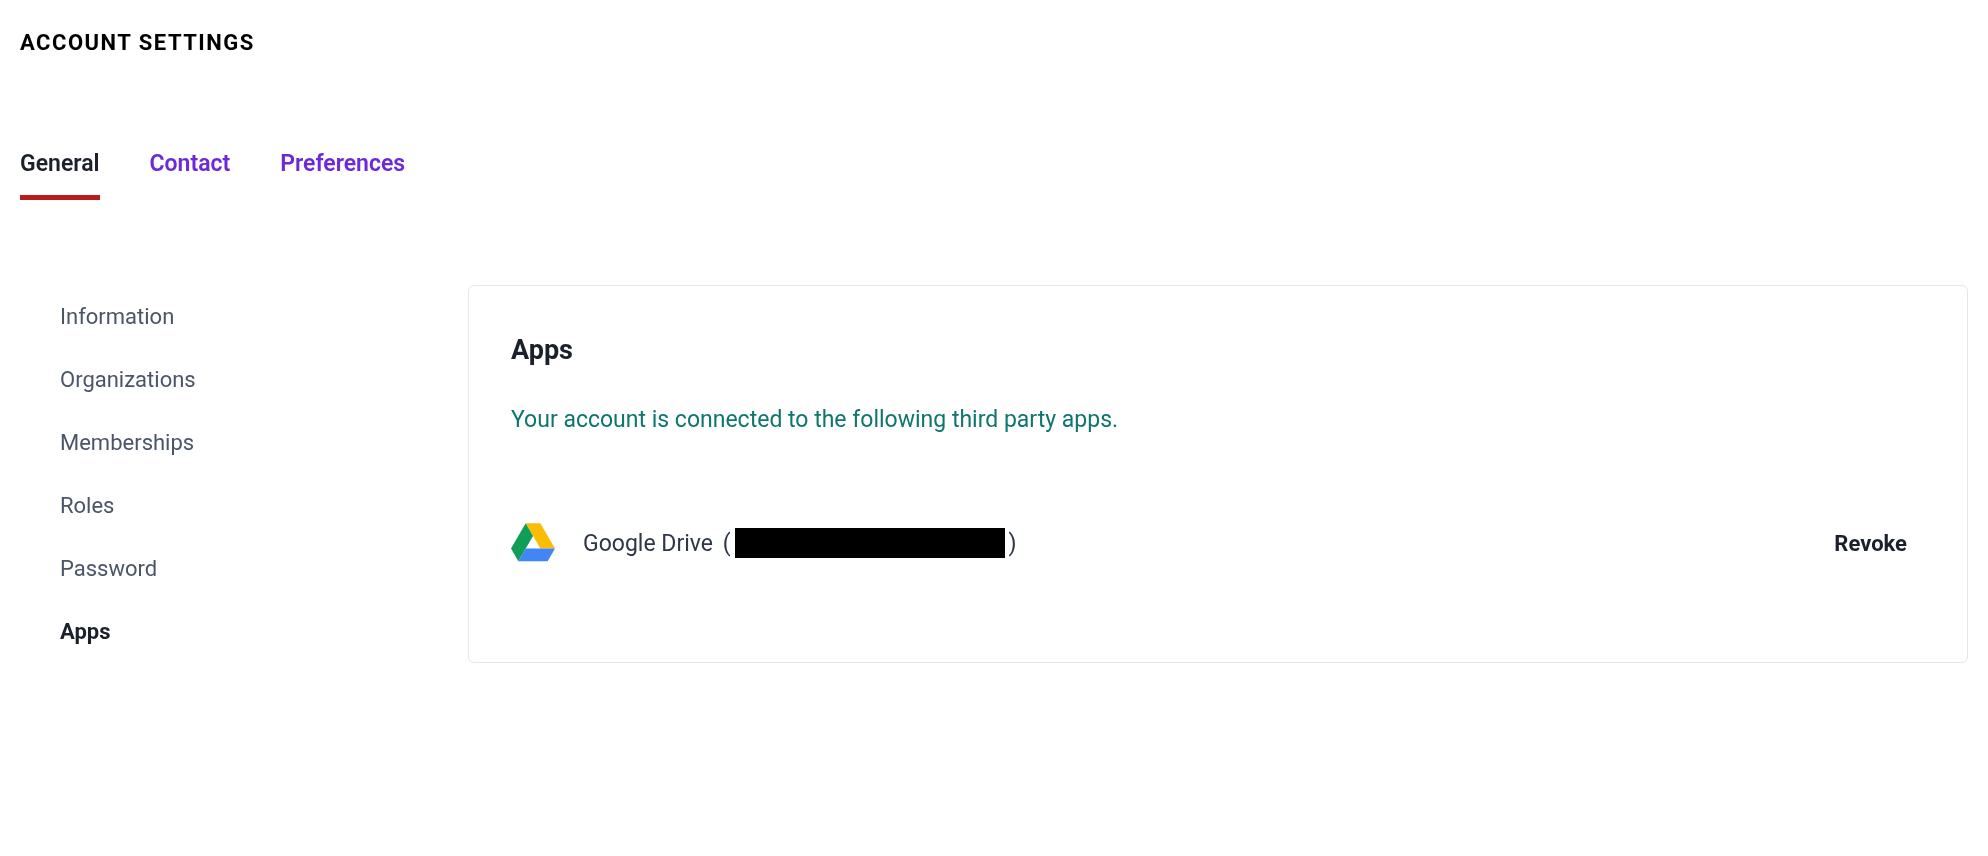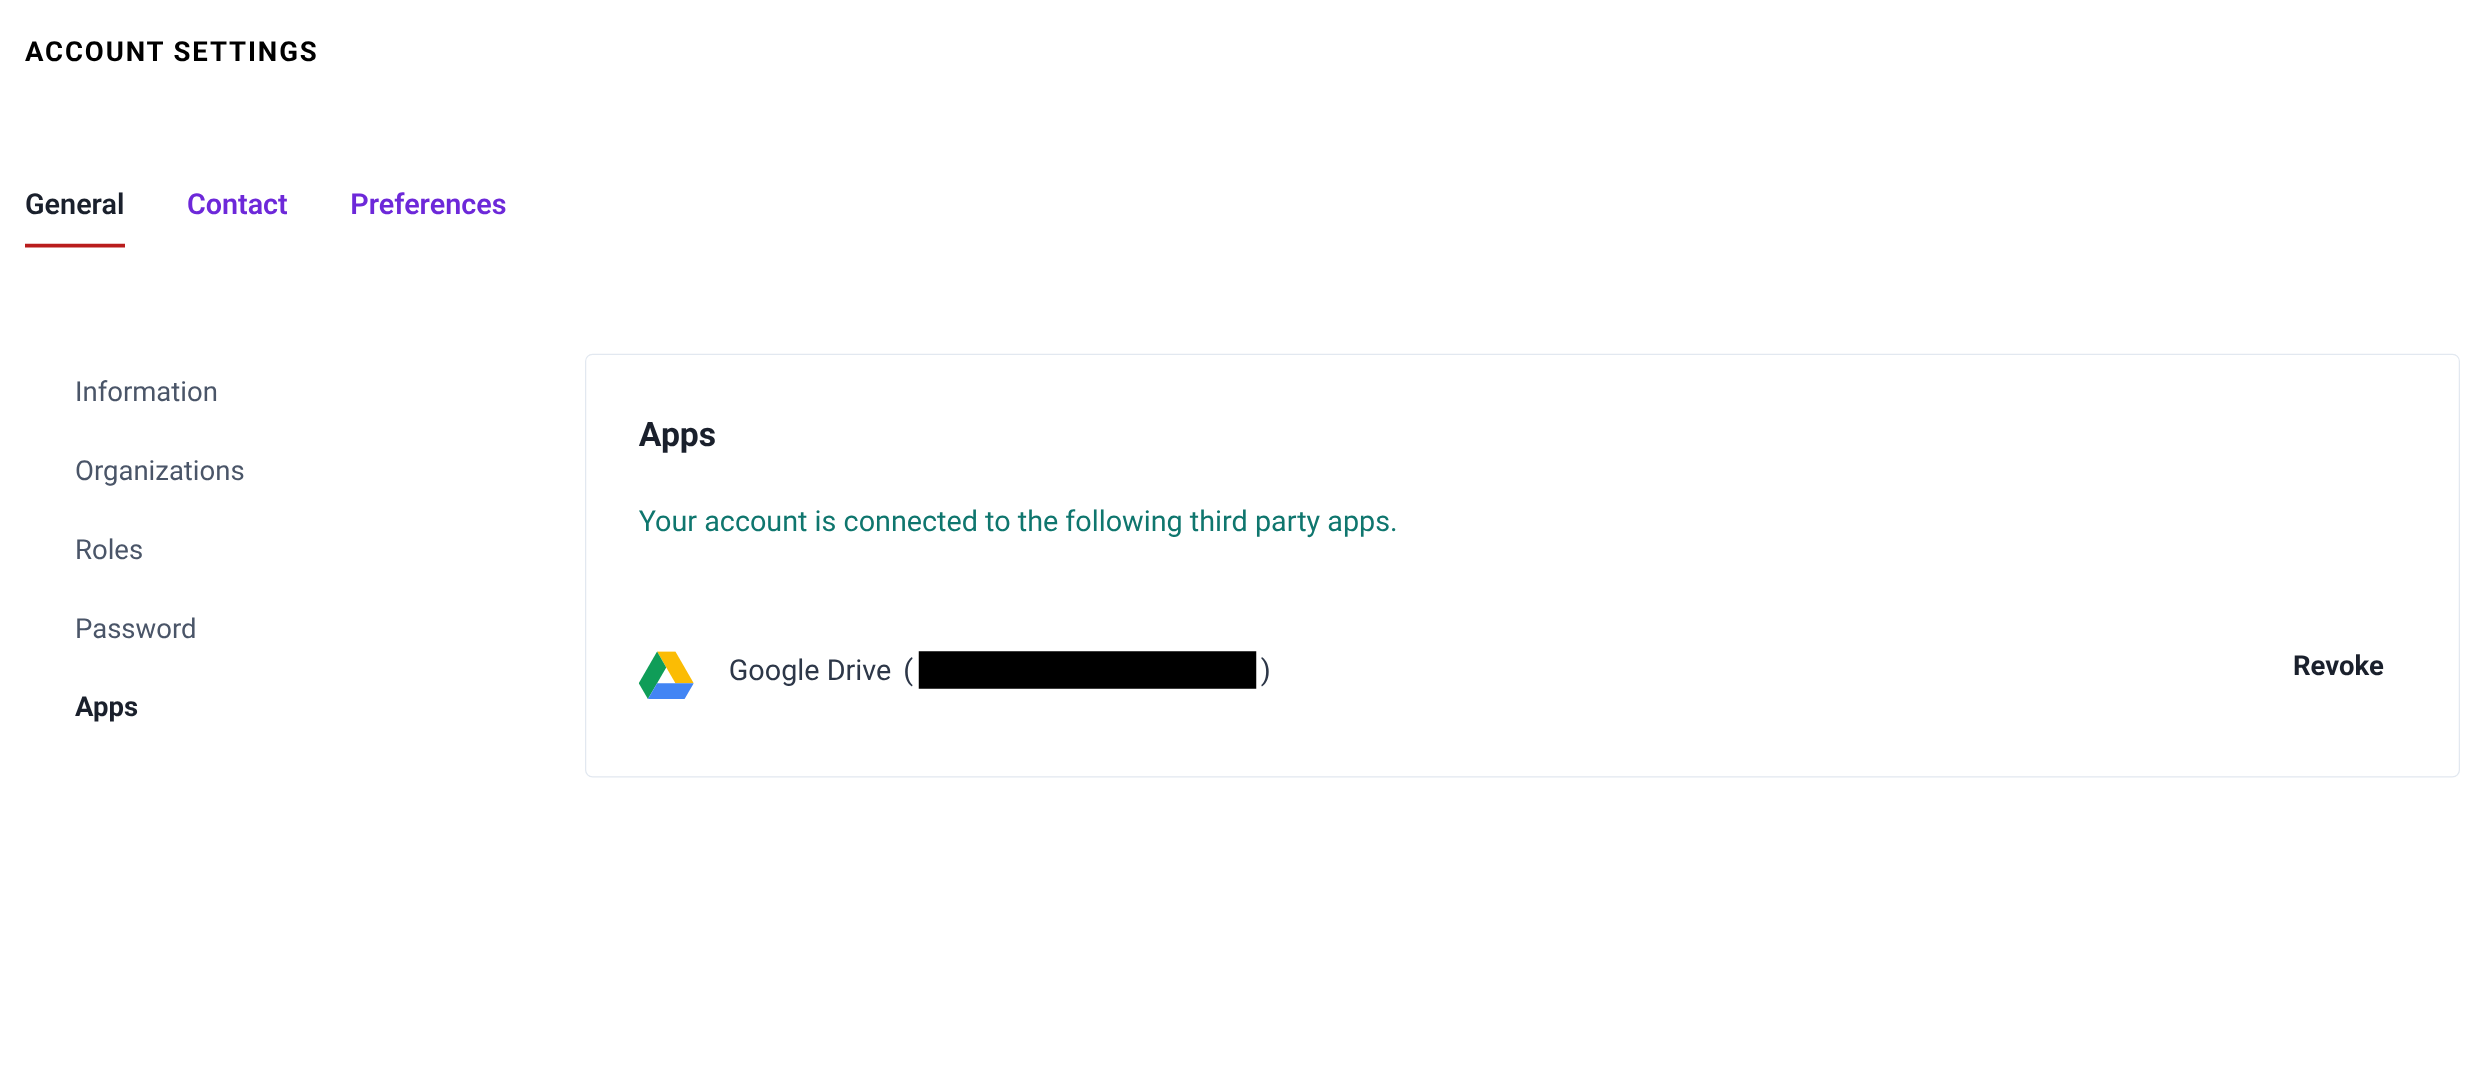--- a/index.html
+++ b/index.html
@@ -28,21 +28,21 @@
     .tab {
       font-size: 23px;
       font-weight: 600;
       color: #6d28d9;
       padding-bottom: 18px;
       cursor: pointer;
       user-select: none;
     }
     .tab.active {
       color: #1a202c;
-      border-bottom: 3px solid #b91c1c;
+      border-bottom: 5px solid #b91c1c;
     }
     .content-wrapper {
       display: flex;
       gap: 48px;
       padding-left: 40px;
     }
     .sidebar {
       width: 360px;
       flex-shrink: 0;
     }
@@ -69,21 +69,21 @@
       color: #1a202c;
       margin-bottom: 40px;
     }
     .panel-description {
       font-size: 23px;
       color: #0f766e;
       margin-bottom: 90px;
     }
     .app-row {
       display: flex;
-      align-items: flex-start;
+      align-items: center;
       gap: 28px;
     }
     .app-icon {
       width: 44px;
       height: 40px;
       flex-shrink: 0;
     }
     .app-name-group {
       display: flex;
       align-items: center;
@@ -116,20 +116,21 @@
 <div class="tabs">
   <div class="tab active">General</div>
   <div class="tab">Contact</div>
   <div class="tab">Preferences</div>
 </div>
 
 <div class="content-wrapper">
   <div class="sidebar">
     <div class="sidebar-item">Information</div>
     <div class="sidebar-item">Organizations</div>
+    <div class="sidebar-item">Memberships</div>
     <div class="sidebar-item">Roles</div>
     <div class="sidebar-item">Password</div>
     <div class="sidebar-item active">Apps</div>
   </div>
 
   <div class="panel">
     <div class="panel-title">Apps</div>
     <div class="panel-description">Your account is connected to the following third party apps.</div>
 
     <div class="app-row">

